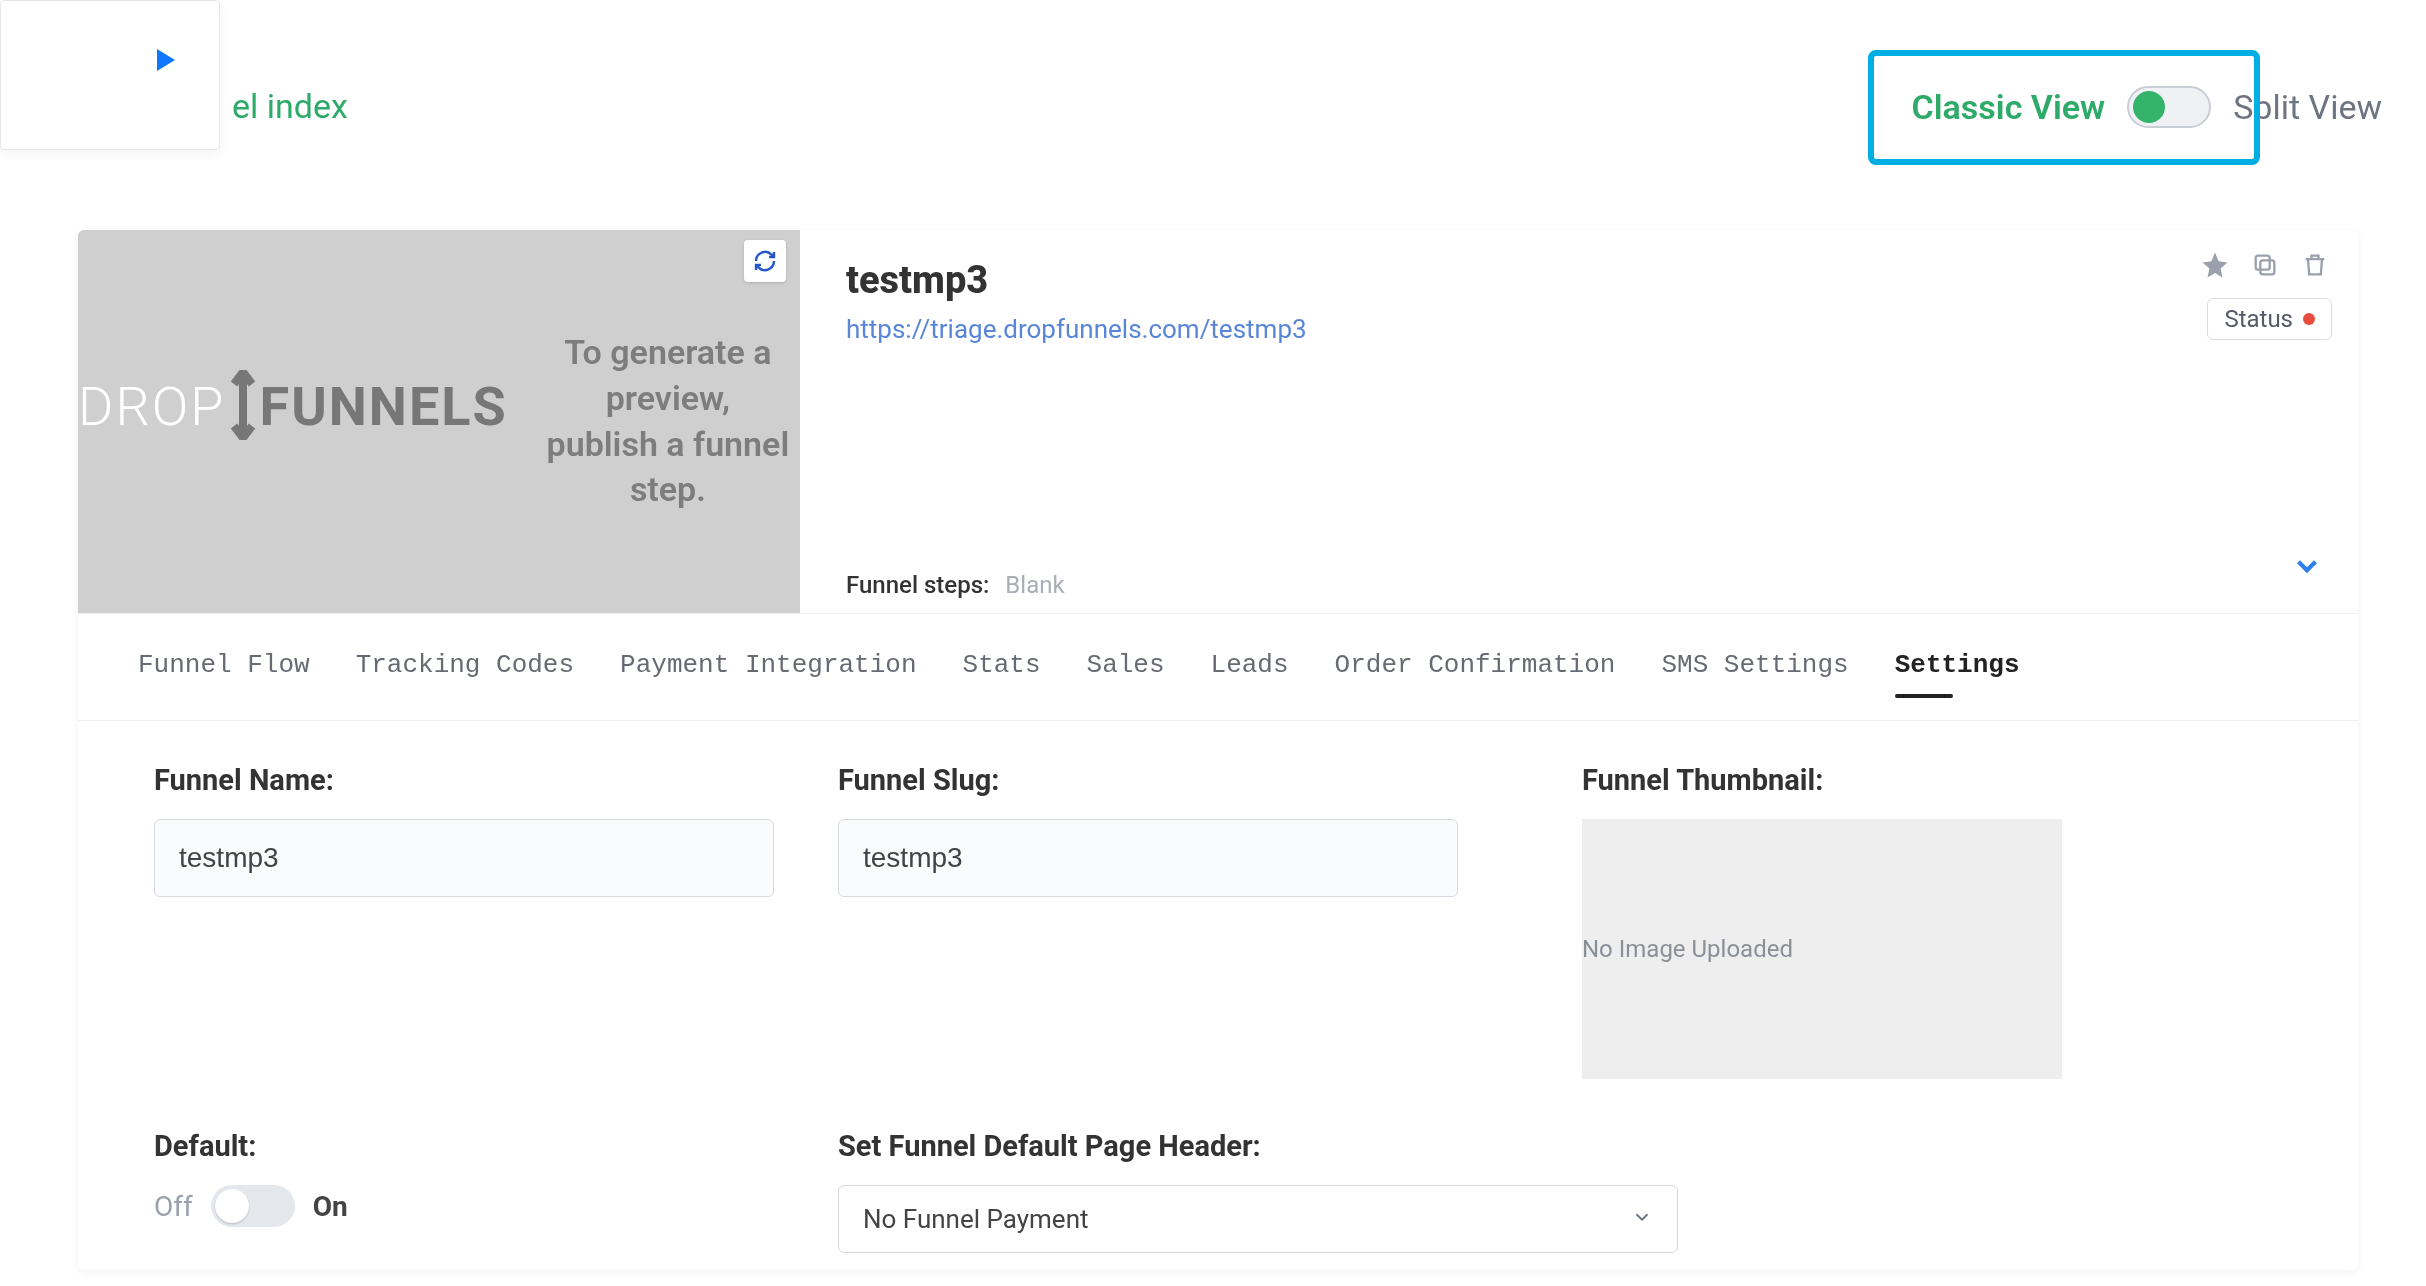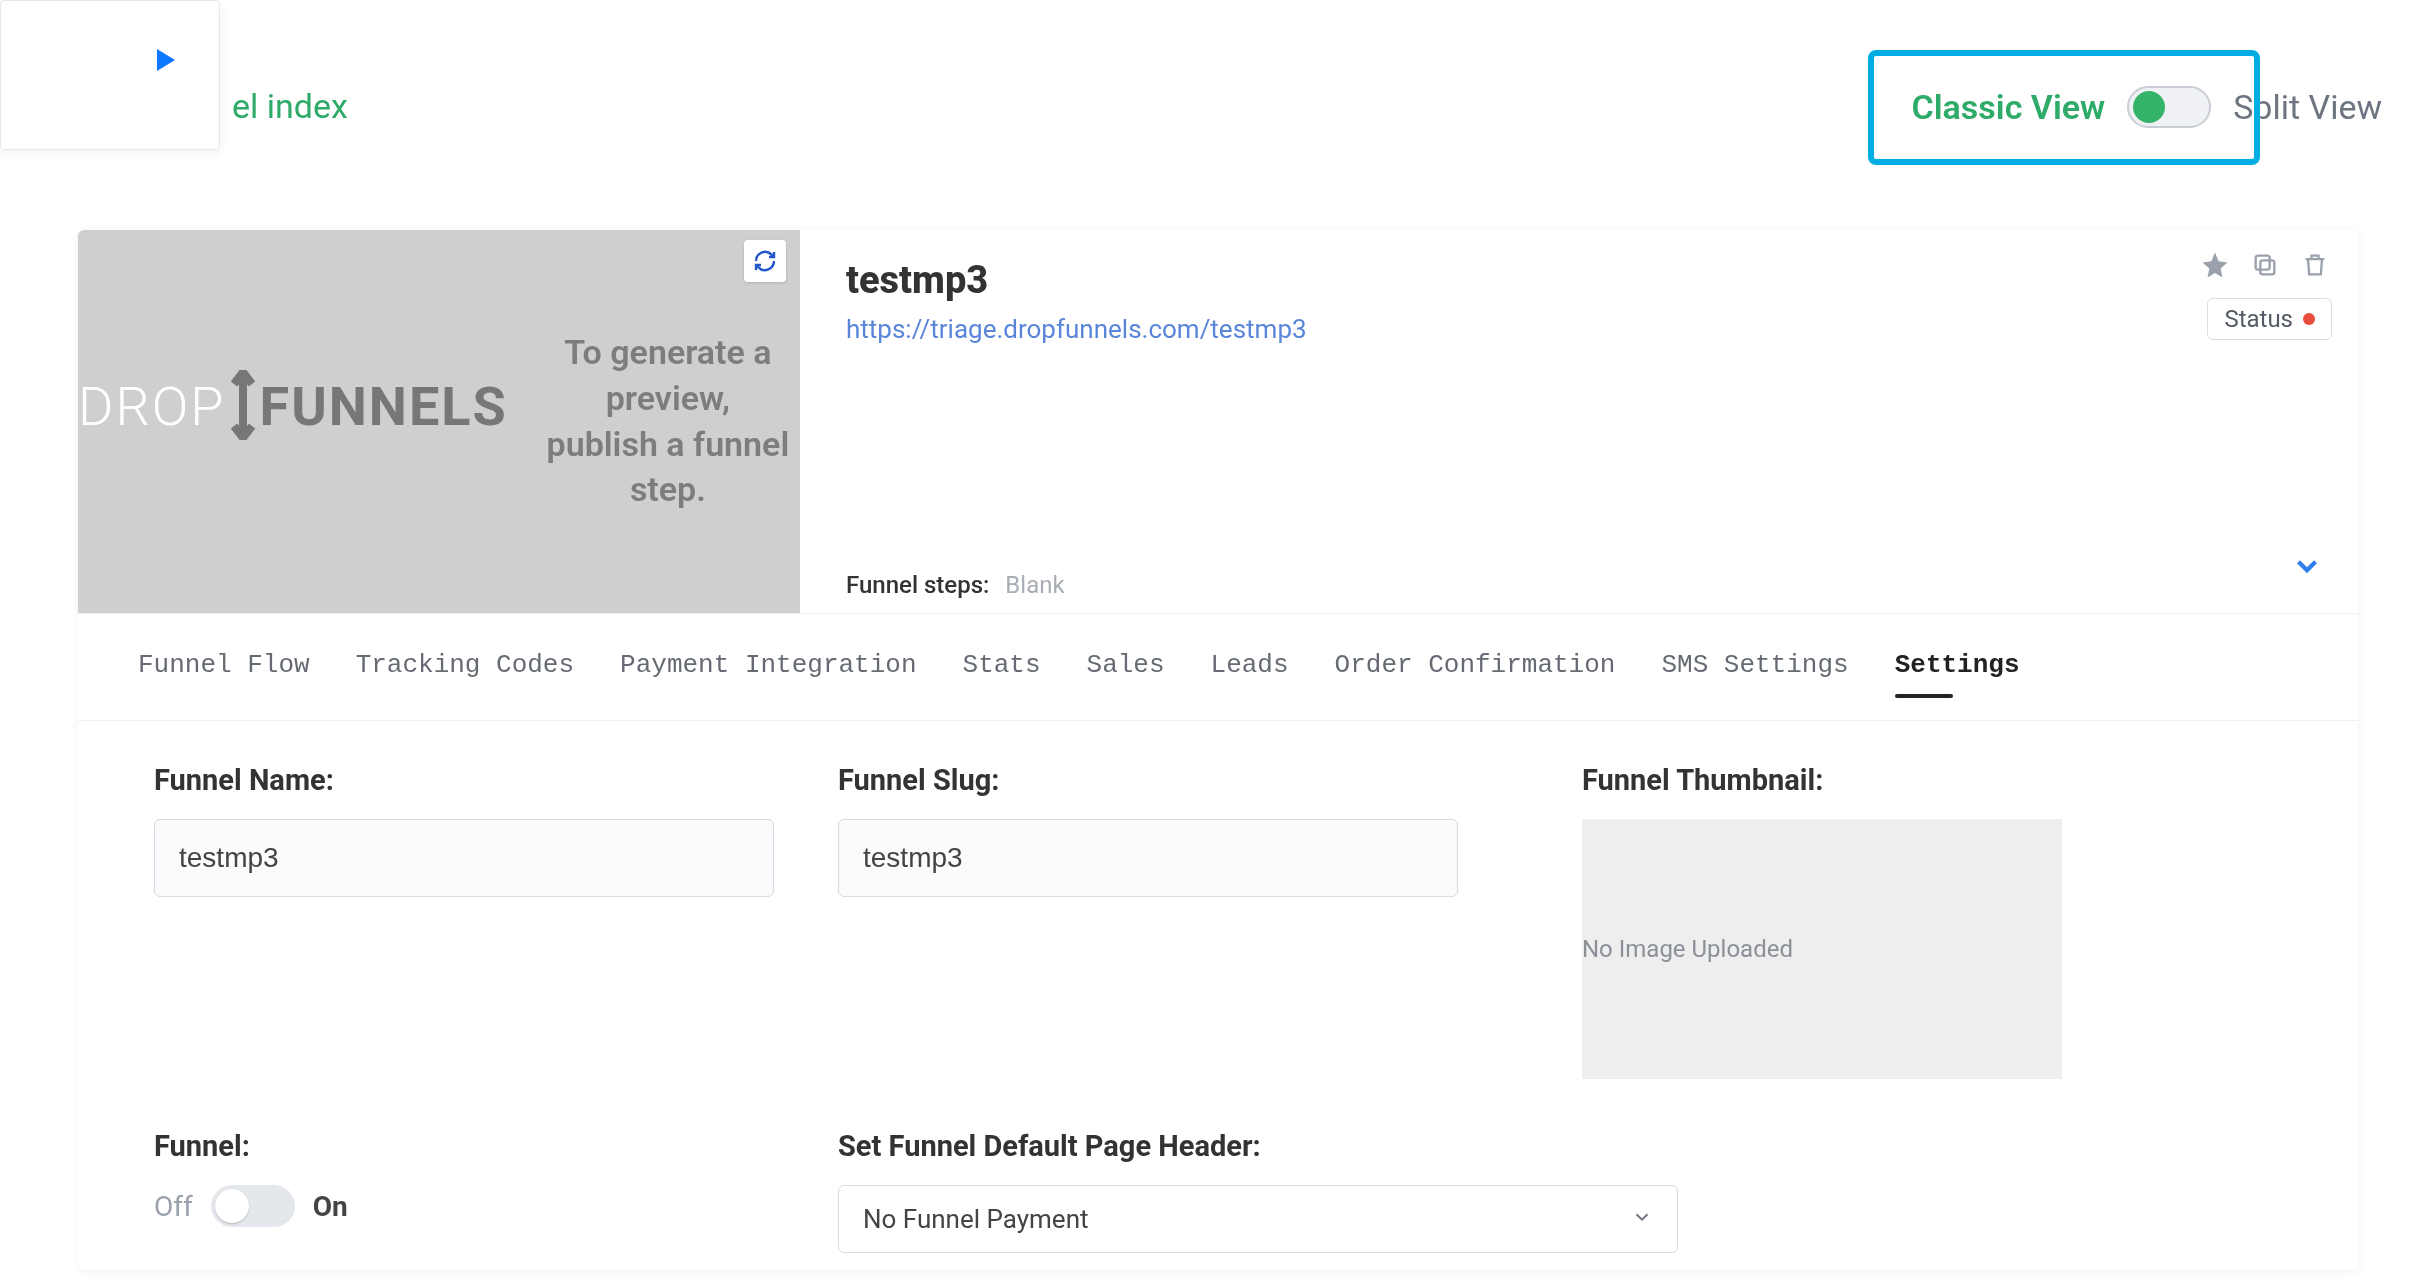--- a/index.html
+++ b/index.html
@@ -242,21 +242,21 @@
       <input class="text-input" value="testmp3" style="">
     </div>
     <div class="fgroup">
       <label class="heading">Funnel Thumbnail:</label>
       <div class="thumb-box">
         <span>No Image Uploaded</span>
       </div>
     </div>
 
     <div class="fgroup header-row">
-      <label class="heading">Funnel:</label>
+      <label class="heading">Default:</label>
       <div class="hdr-toggle-row">
         <span class="muted">Off</span>
         <div class="hdr-toggle">
           <div class="knob"></div>
         </div>
         <span style="font-weight:700;">On</span>
       </div>
     </div>
 
     <div class="fgroup def-header-row">

